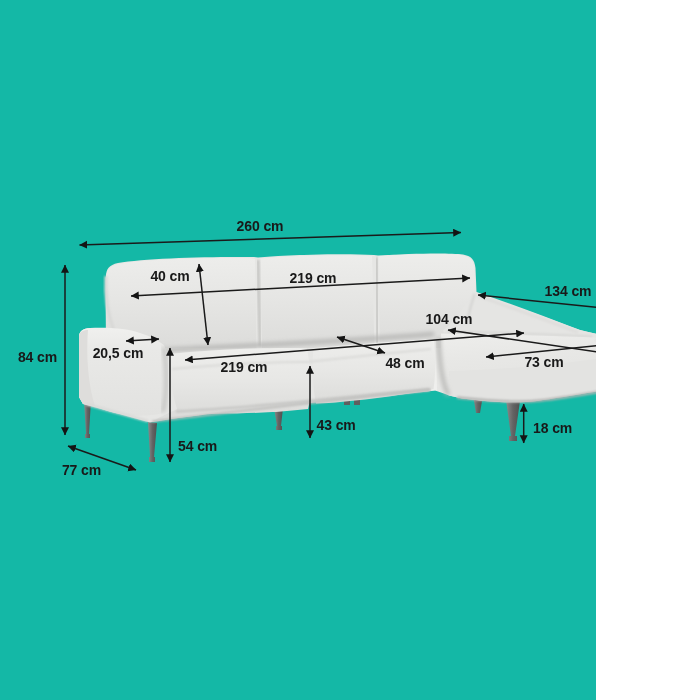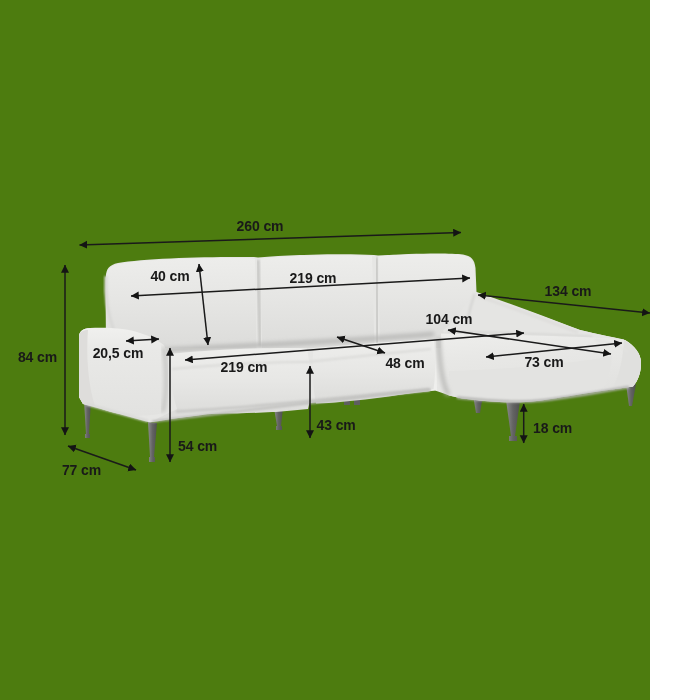--- a/index.html
+++ b/index.html
@@ -1,16 +1,16 @@
 <!DOCTYPE html>
 <html><head>
 <meta charset="utf-8">
 <style>
   html,body{margin:0;padding:0;background:#ffffff;}
-  .wrap{width:650px;height:700px;position:relative;background:#4d7c0f;overflow:hidden;}
+  .wrap{width:596px;height:700px;position:relative;background:#14b8a6;overflow:hidden;}
   text{font-family:"Liberation Sans",sans-serif;font-weight:700;fill:#191919;letter-spacing:-0.1px;}
 </style>
 </head>
 <body>
 <div class="wrap">
 <svg width="700" height="700" viewBox="0 0 700 700" xmlns="http://www.w3.org/2000/svg">
 <defs>
   <marker id="ah" markerUnits="userSpaceOnUse" markerWidth="18" markerHeight="12" refX="7.8" refY="4" orient="auto-start-reverse">
     <path d="M0,0 L8,4 L0,8 Z" fill="#141414"></path>
   </marker>

